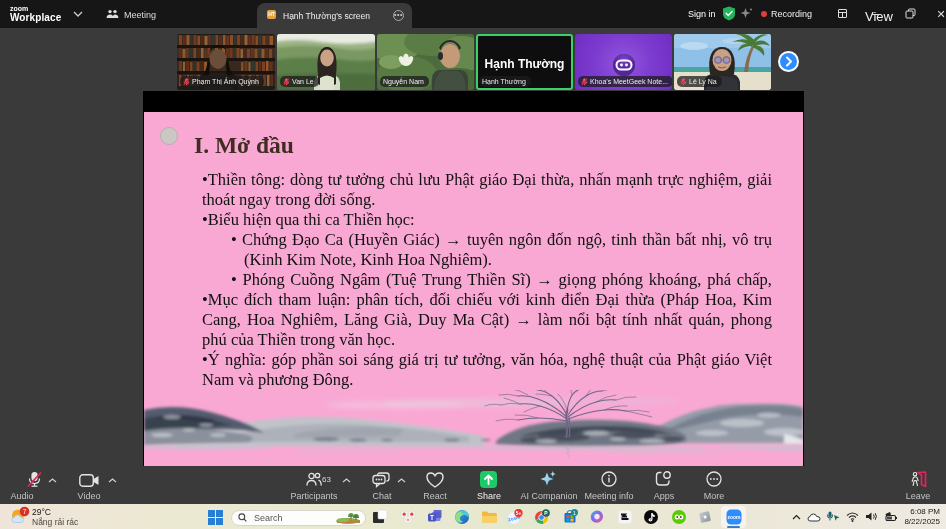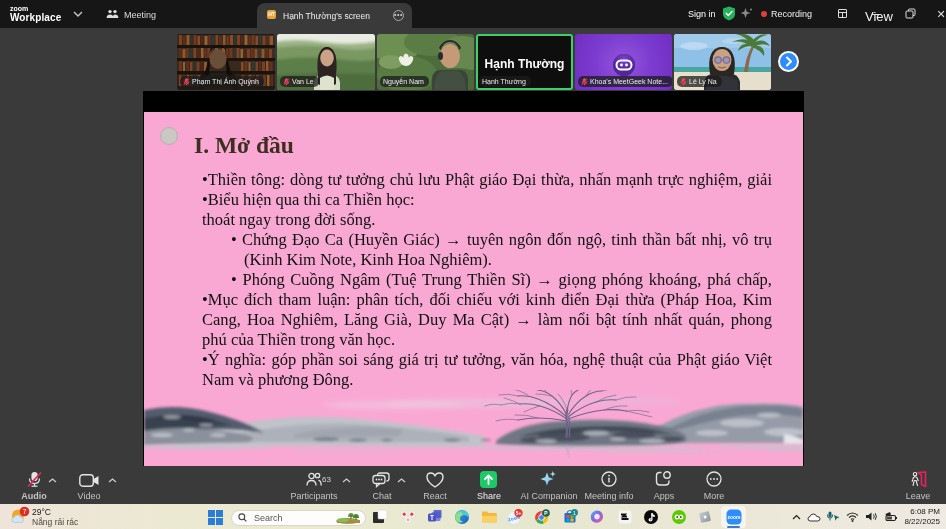--- a/index.html
+++ b/index.html
@@ -355,22 +355,22 @@
         <path d="M7 4.5 L11 8.5 L7 12.5" stroke="#fff" stroke-width="2" fill="none" stroke-linecap="round" stroke-linejoin="round"></path>
       </svg>
   </div>
 
   <div class="abs" id="share-black"></div>
   <div class="abs" id="slide">
     <div class="abs" id="bullcirc"></div>
     <div class="abs" id="stitle">I. Mở đầu</div>
     <div class="abs" id="stext">
       <div>•Thiền tông: dòng tư tưởng chủ lưu Phật giáo Đại thừa, nhấn mạnh trực nghiệm, giải</div>
+      <div class="last">thoát ngay trong đời sống.</div>
       <div class="last">•Biểu hiện qua thi ca Thiền học:</div>
-      <div class="last">thoát ngay trong đời sống.</div>
       <div class="b1">• Chứng Đạo Ca (Huyền Giác) → tuyên ngôn đốn ngộ, tinh thần bất nhị, vô trụ</div>
       <div class="last b2">(Kinh Kim Note, Kinh Hoa Nghiêm).</div>
       <div class="b1">• Phóng Cuồng Ngâm (Tuệ Trung Thiền Sĩ) → giọng phóng khoáng, phá chấp,</div>
       <div>•Mục đích tham luận: phân tích, đối chiếu với kinh điển Đại thừa (Pháp Hoa, Kim</div>
       <div>Cang, Hoa Nghiêm, Lăng Già, Duy Ma Cật) → làm nổi bật tính nhất quán, phong</div>
       <div class="last">phú của Thiền trong văn học.</div>
       <div>•Ý nghĩa: góp phần soi sáng giá trị tư tưởng, văn hóa, nghệ thuật của Phật giáo Việt</div>
       <div class="last">Nam và phương Đông.</div>
     </div>
     <div class="abs" id="landscape">
@@ -495,21 +495,21 @@
         <rect x="6" y="1.5" width="5" height="8" rx="2.5" fill="#e4e4e4"></rect>
         <path d="M3.5 7.5 Q3.5 12.5 8.5 12.5 Q13.5 12.5 13.5 7.5"></path>
         <path d="M8.5 12.5 V15"></path>
         <path d="M5.5 15.2 H11.5"></path>
       </g>
     <path d="M2 15.5 L15 1.5" stroke="#e22853" stroke-width="1.8"></path>
   </svg>
   <svg class="abs" style="left:48px;top:478px;" width="9" height="5" viewBox="0 0 9 5">
       <path d="M1 4 L4.5 1 L8 4" stroke="#cfcfcf" stroke-width="1.2" fill="none"></path>
     </svg>
-  <div class="abs tbl" style="left:16px;width:36px;font-weight:bold;">Audio</div>
+  <div class="abs tbl" style="left:4px;width:36px;">Audio</div>
   <svg class="abs" style="left:79px;top:474px;" width="21" height="13" viewBox="0 0 21 13">
     <rect x="0.8" y="0.8" width="13.5" height="11.4" rx="3" stroke="#e4e4e4" fill="none" stroke-width="1.4"></rect>
     <path d="M14.5 5 L19.5 2 V11 L14.5 8 Z" fill="#e4e4e4"></path>
   </svg>
   <svg class="abs" style="left:108px;top:478px;" width="9" height="5" viewBox="0 0 9 5">
       <path d="M1 4 L4.5 1 L8 4" stroke="#cfcfcf" stroke-width="1.2" fill="none"></path>
     </svg>
   <div class="abs tbl" style="left:71px;width:36px;">Video</div>
 
   <svg class="abs" style="left:306px;top:472px;" width="16" height="15" viewBox="0 0 16 15">

